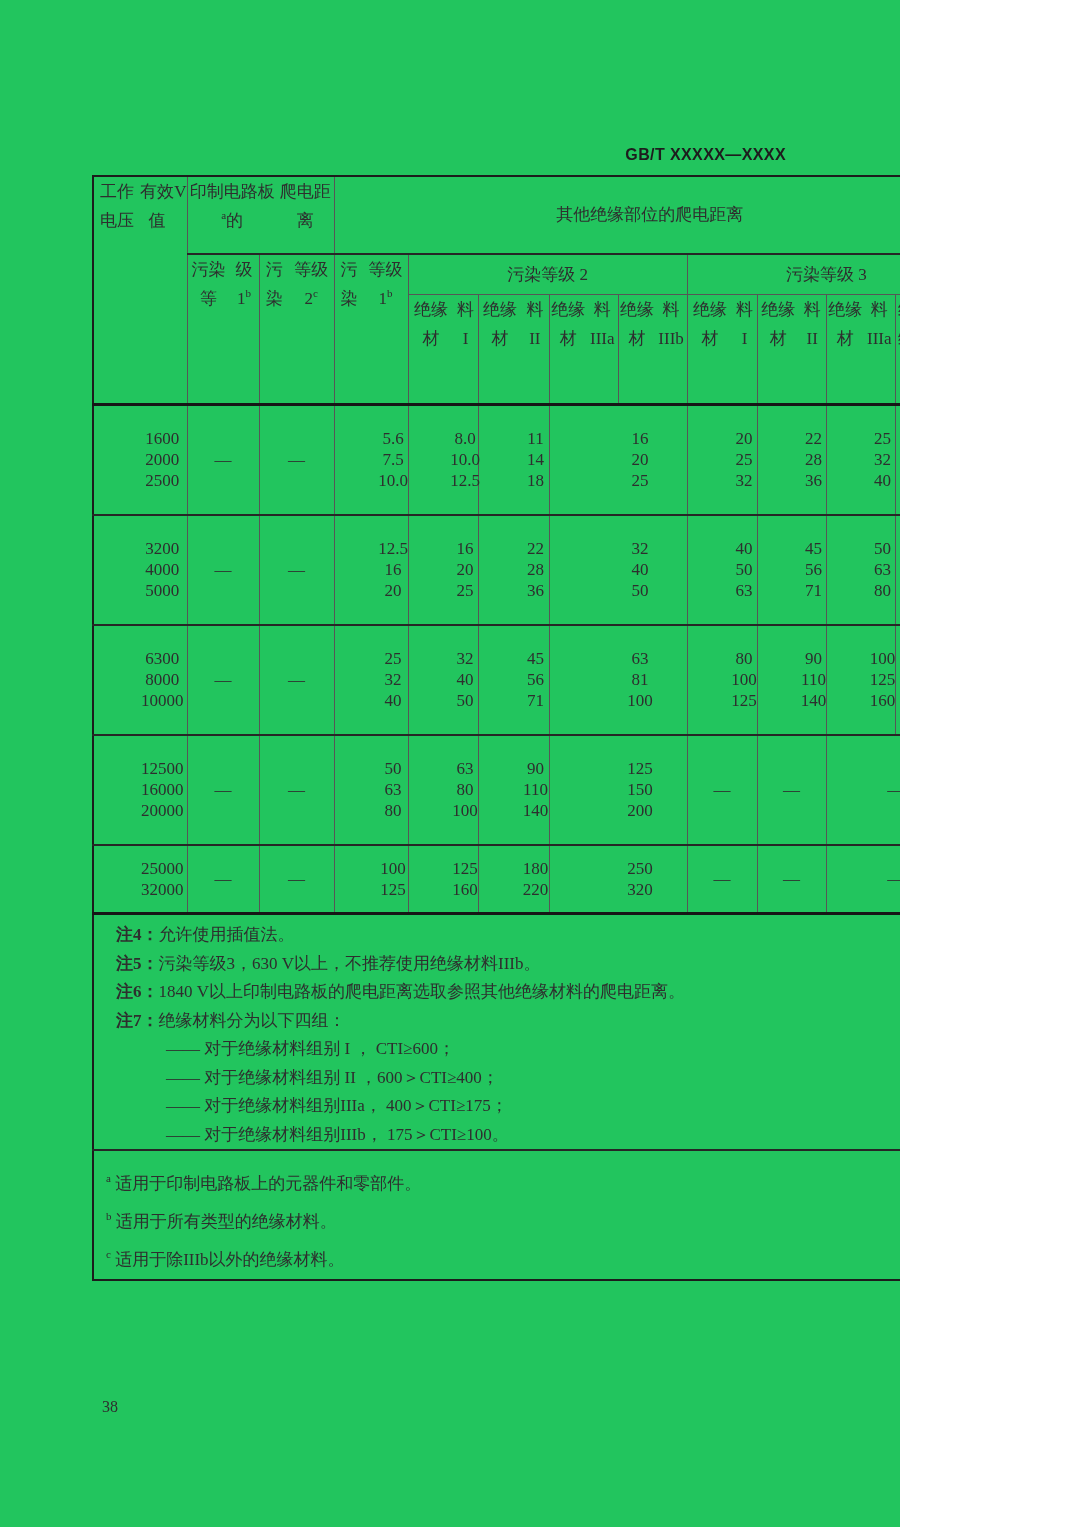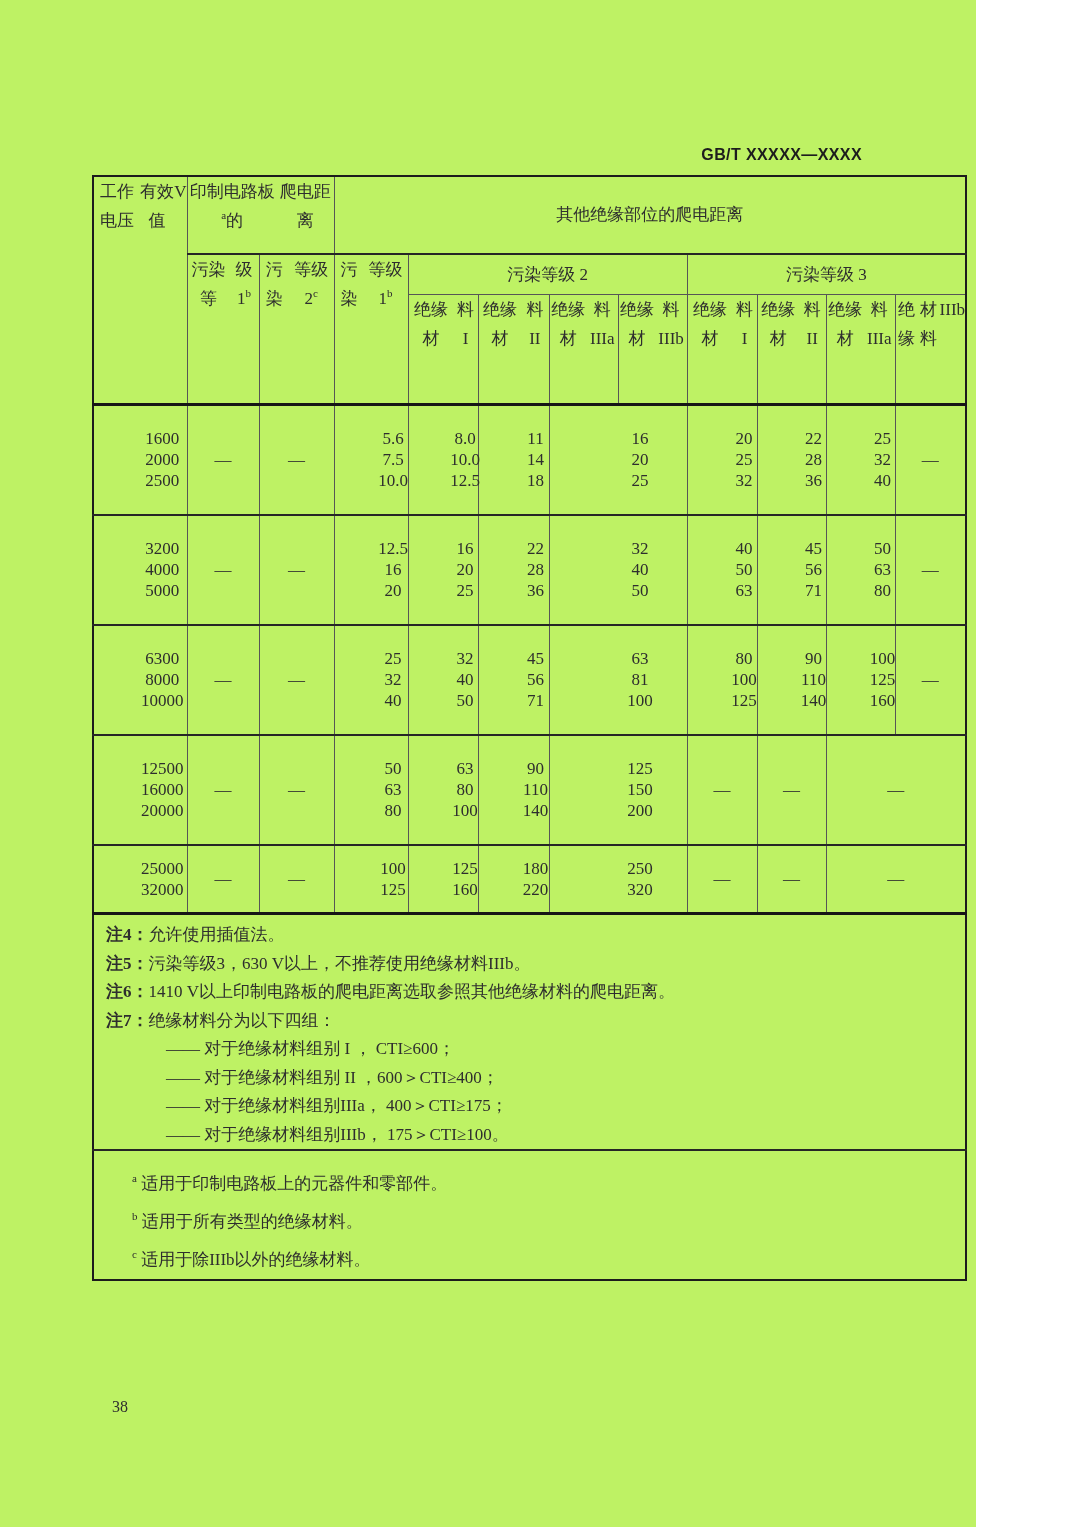--- a/index.html
+++ b/index.html
@@ -1,19 +1,19 @@
 <!DOCTYPE html>
 <html><head>
 <meta charset="utf-8">
 <style>
   html,body{margin:0;padding:0;}
   .page{
     position:relative;
-    width:976px;height:1527px;
-    background:#bef264;
+    width:900px;height:1527px;
+    background:#22c55e;
     font-family:"Liberation Serif","DejaVu Serif",serif;
     color:#222;
     overflow:hidden;
   }
   .doc-code{
     position:absolute;top:146px;right:114px;
     font-family:"Liberation Sans","DejaVu Sans",sans-serif;
     font-size:16px;font-weight:600;color:#1d1d1d;letter-spacing:.4px;
   }
   table.creepage{
@@ -46,29 +46,29 @@
   }
   .hstack{
     display:flex;flex-direction:row;justify-content:center;
     height:100%;width:100%;line-height:29px;
   }
   .hline{line-height:29px;}
   sup{font-size:11px;line-height:0;}
   .notes-cell,.foot-cell{
     text-align:left !important;vertical-align:top !important;
   }
-  .note-line{line-height:28.5px;padding-left:12px;white-space:nowrap;}
+  .note-line{line-height:28.5px;padding-left:22px;white-space:nowrap;}
   .note-label{font-weight:bold;}
   .bullet-line{line-height:28.5px;padding-left:72px;white-space:nowrap;}
   .notes-inner{padding-top:6px;}
   .foot-inner{padding-top:14px;}
-  .foot-line{line-height:38px;padding-left:38px;white-space:nowrap;}
+  .foot-line{line-height:38px;padding-left:12px;white-space:nowrap;}
   .page-number{
     position:absolute;left:102px;top:1398px;
-    font-size:16px;color:#2e2e2e;margin-left:10px;
+    font-size:16px;color:#2e2e2e;
   }
 </style>
 </head>
 <body>
 
 <div class="page">
 
   <div class="doc-code">GB/T XXXXX—XXXX</div>
 
   <table class="creepage">
@@ -445,21 +445,21 @@
       <td>—</td>
       <td>—</td>
       <td colspan="2">—</td>
     </tr>
 
     <tr class="notes-row">
       <td colspan="12" class="notes-cell">
         <div class="notes-inner">
           <div class="note-line"><span class="note-label">注4：</span><span>允许使用插值法。</span></div>
           <div class="note-line"><span class="note-label">注5：</span><span>污染等级3，630 V以上，不推荐使用绝缘材料IIIb。</span></div>
-          <div class="note-line"><span class="note-label">注6：</span><span>1410 V以上印制电路板的爬电距离选取参照其他绝缘材料的爬电距离。</span></div>
+          <div class="note-line"><span class="note-label">注6：</span><span>1840 V以上印制电路板的爬电距离选取参照其他绝缘材料的爬电距离。</span></div>
           <div class="note-line"><span class="note-label">注7：</span><span>绝缘材料分为以下四组：</span></div>
           <div class="bullet-line">—— 对于绝缘材料组别 I ，  CTI≥600；</div>
           <div class="bullet-line">—— 对于绝缘材料组别 II ，600＞CTI≥400；</div>
           <div class="bullet-line">—— 对于绝缘材料组别IIIa，  400＞CTI≥175；</div>
           <div class="bullet-line">—— 对于绝缘材料组别IIIb，  175＞CTI≥100。</div>
         </div>
       </td>
     </tr>
 
     <tr class="foot-row">

